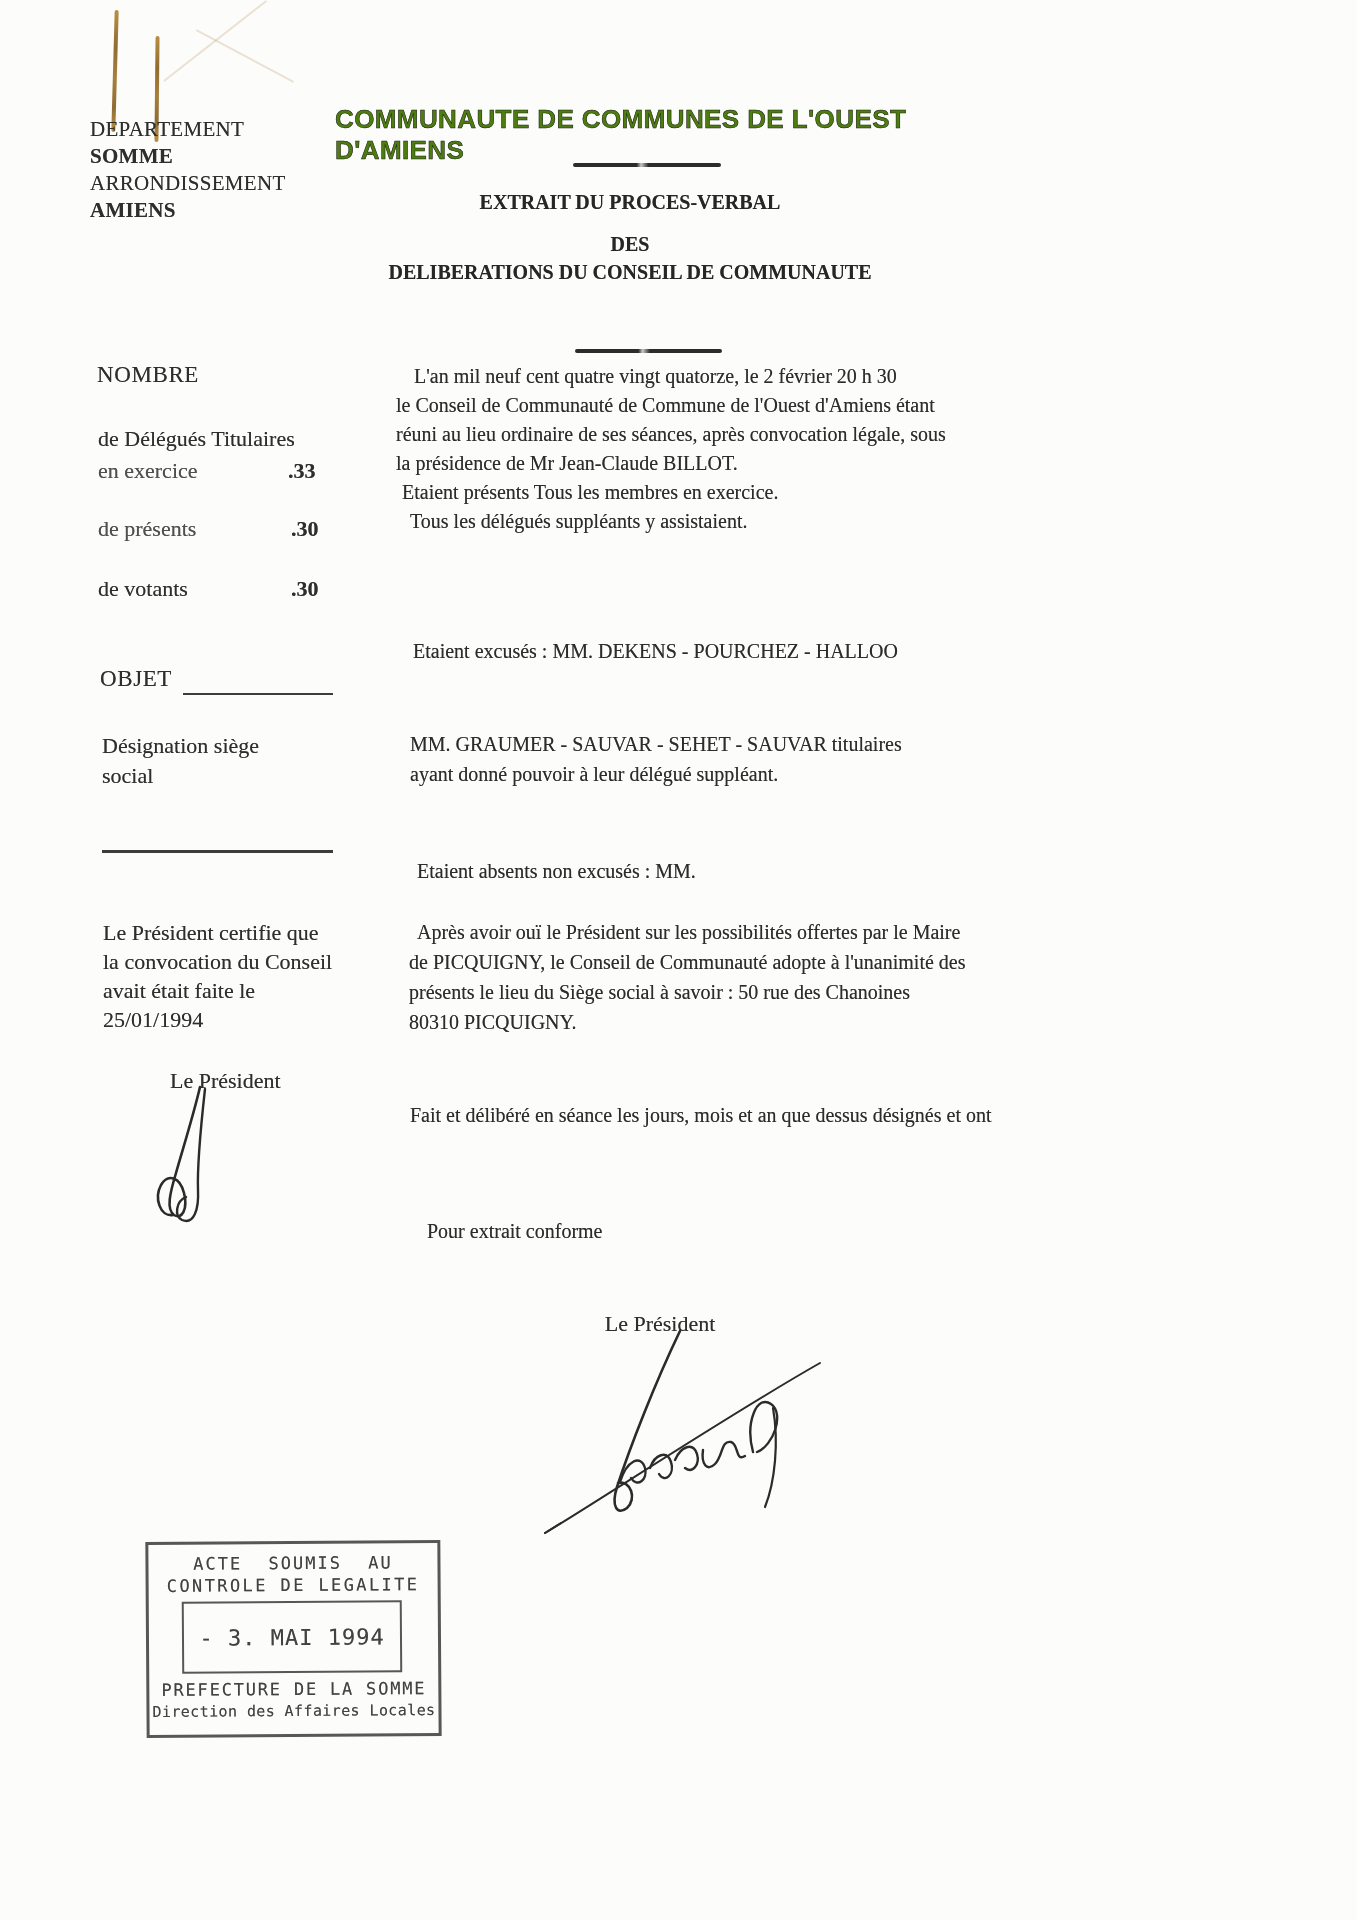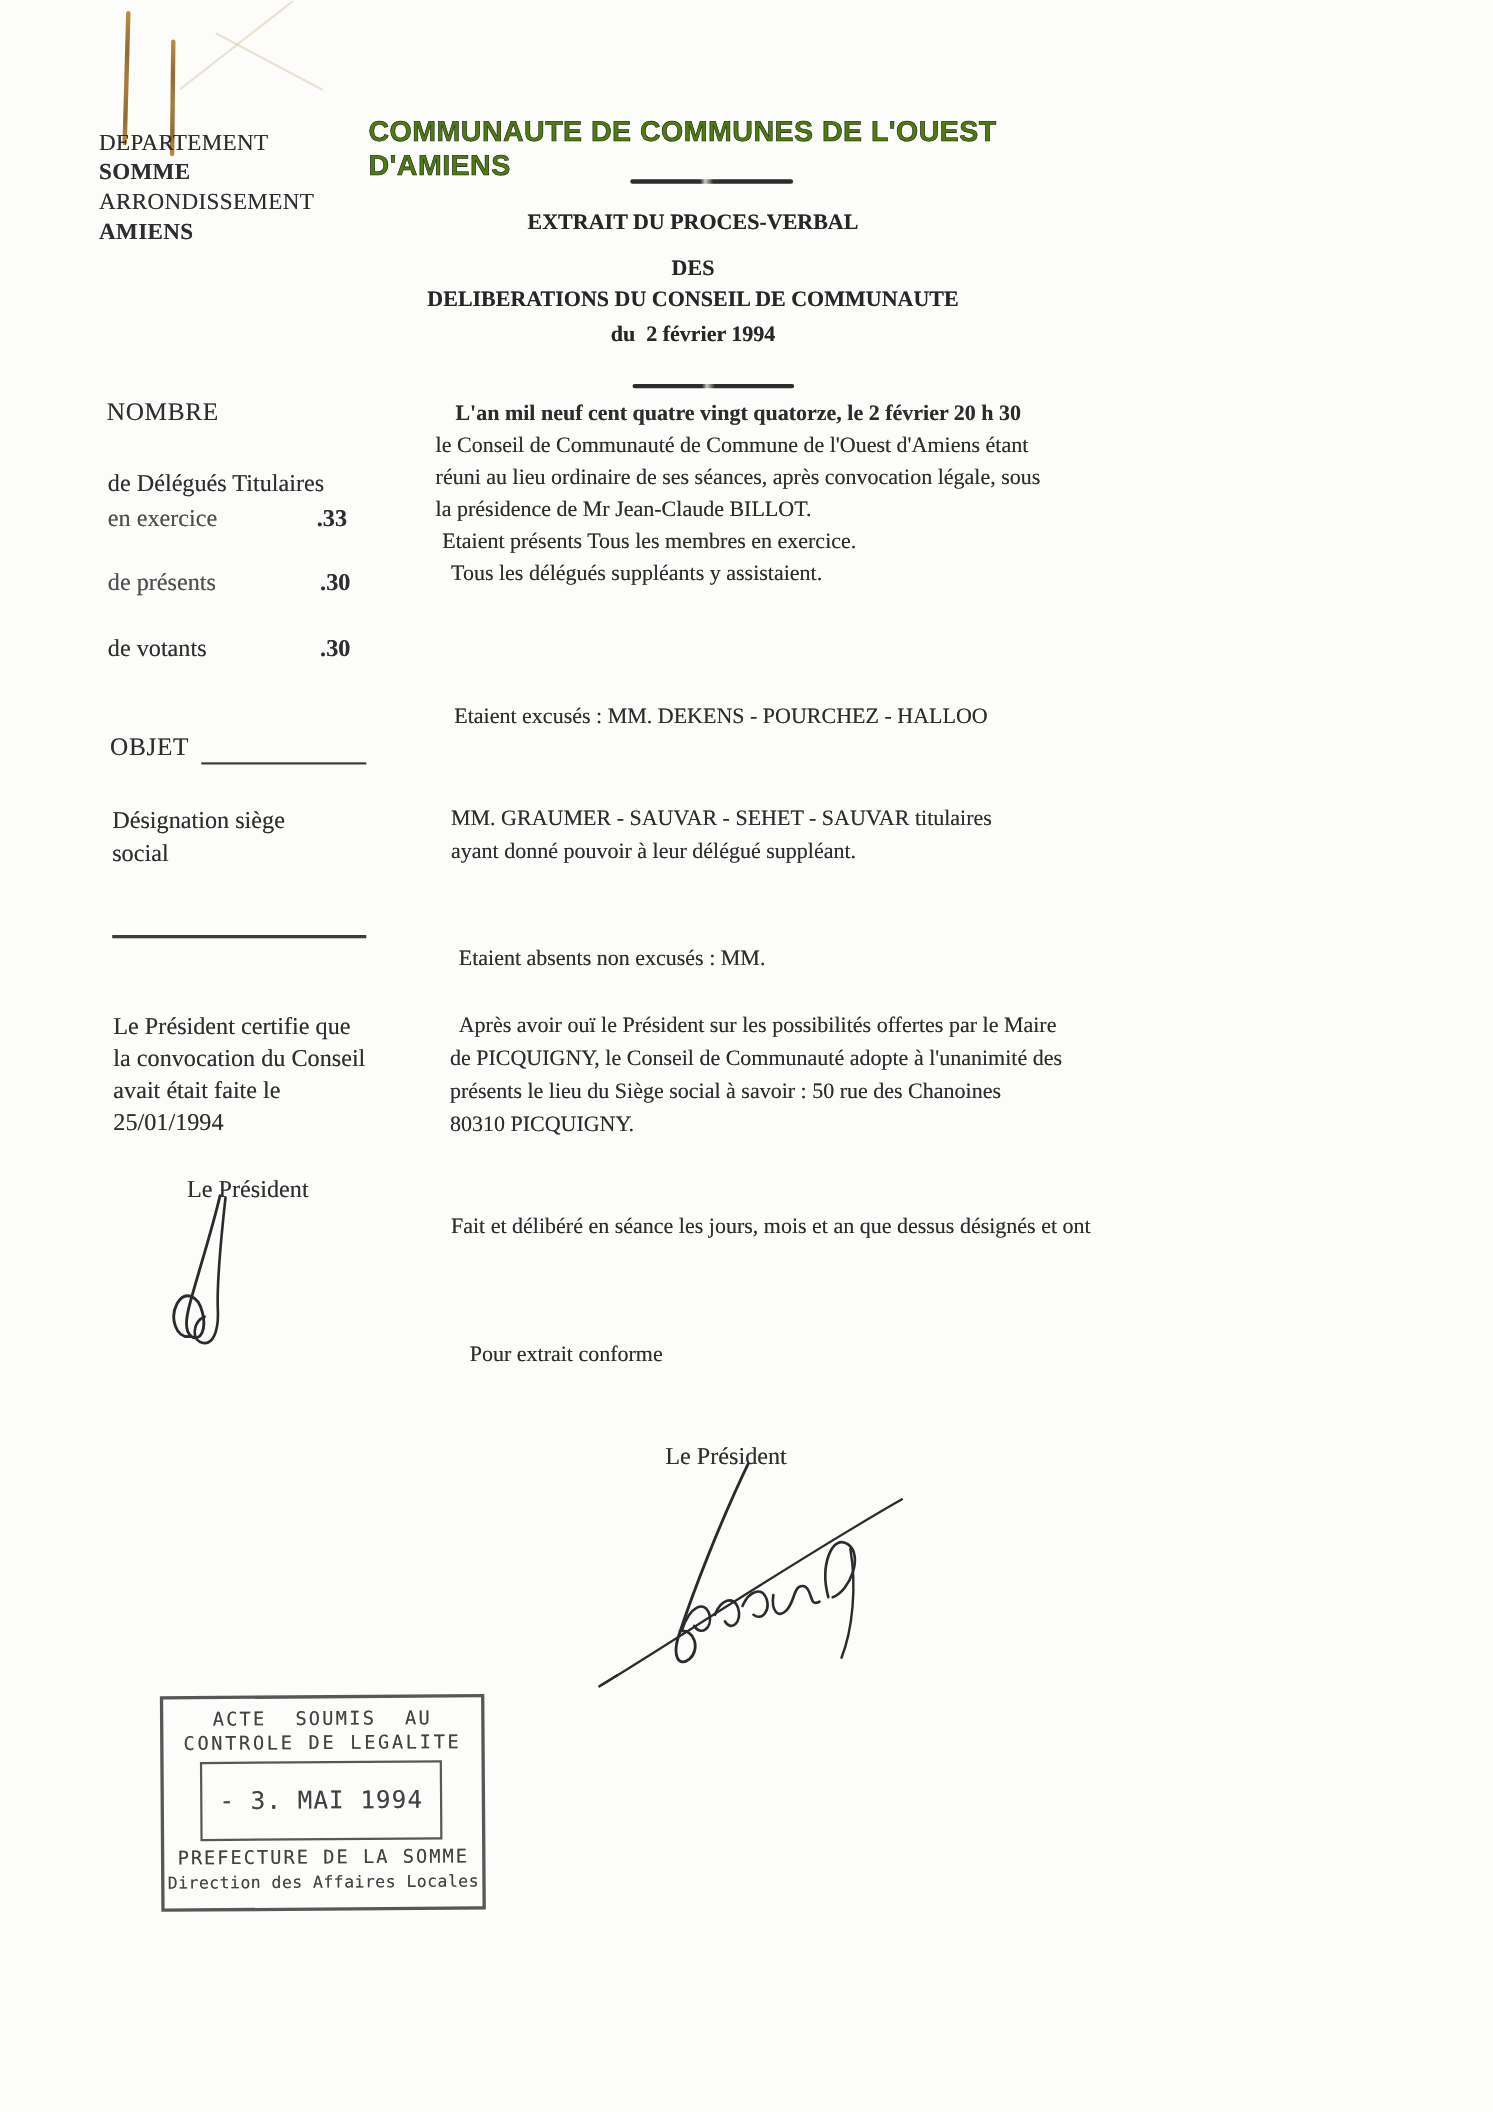--- a/index.html
+++ b/index.html
@@ -23,21 +23,21 @@
     width:660px;font-family:"Liberation Sans",sans-serif;
     font-weight:700;font-size:26px;letter-spacing:.4px;color:#4d7c0f;
     -webkit-text-stroke:.5px #1d1d1d;
   }
   .hline{width:600px;text-align:center;font-weight:bold;font-size:20px;color:#262626;}
   .divider{height:4px;border-radius:2px;
     background:linear-gradient(90deg,#2c2c2c 43%,rgba(44,44,44,.25) 46%,#2c2c2c 51%);}
   
   .bodytxt{font-size:20px;line-height:29px;color:#2c2c2c;}
   .lh30{line-height:30px;}
-  .i18{text-indent:18px;font-weight:bold;}.i14{text-indent:14px;}.i8{text-indent:8px;}.i6{text-indent:6px;}
+  .i18{text-indent:18px;}.i14{text-indent:14px;}.i8{text-indent:8px;}.i6{text-indent:6px;}
   
   .rule{background:#3c3c3c;height:2px;}
   .rust{width:4px;background:linear-gradient(#b07c22,#7d5310 30%,#9a681a 55%,#7d5310 80%,#b07c22);opacity:.85;border-radius:2px;}
   .scratch{height:1.5px;background:#c9b089;opacity:.35;}
   
   svg.sig path{fill:none;stroke:#2b2b2b;stroke-linecap:round;stroke-linejoin:round;}
   
   .stamp{
     width:289px;height:190px;border:3px solid rgba(64,64,64,.88);
     transform:rotate(-.4deg);
@@ -69,21 +69,20 @@
     <div class="b">SOMME</div>
     <div>ARRONDISSEMENT</div>
     <div class="b">AMIENS</div>
   </div>
 
   <div class="abs title" style="left:335px;top:104px;">COMMUNAUTE DE COMMUNES DE L'OUEST D'AMIENS</div>
   <div class="abs divider" style="left:573px;top:163px;width:148px;"></div>
   <div class="abs hline" style="left:330px;top:191px;">EXTRAIT DU PROCES-VERBAL</div>
   <div class="abs hline" style="left:330px;top:233px;">DES</div>
   <div class="abs hline" style="left:330px;top:261px;">DELIBERATIONS DU CONSEIL DE COMMUNAUTE</div>
-  <div class="abs hline pre" style="left:330px;top:293px;">du  2 février 1994</div>
   <div class="abs divider" style="left:575px;top:349px;width:147px;"></div>
 
   <div class="abs nombre" style="left:97px;top:362px;">NOMBRE</div>
   <div class="abs lcol" style="left:98px;top:426px;">de Délégués Titulaires</div>
   <div class="abs lcol faded" style="left:98px;top:458px;">en exercice</div>
   <div class="abs lcol b" style="left:288px;top:458px;">.33</div>
   <div class="abs lcol faded" style="left:98px;top:516px;">de présents</div>
   <div class="abs lcol b" style="left:291px;top:516px;">.30</div>
   <div class="abs lcol" style="left:98px;top:576px;">de votants</div>
   <div class="abs lcol b" style="left:291px;top:576px;">.30</div>

